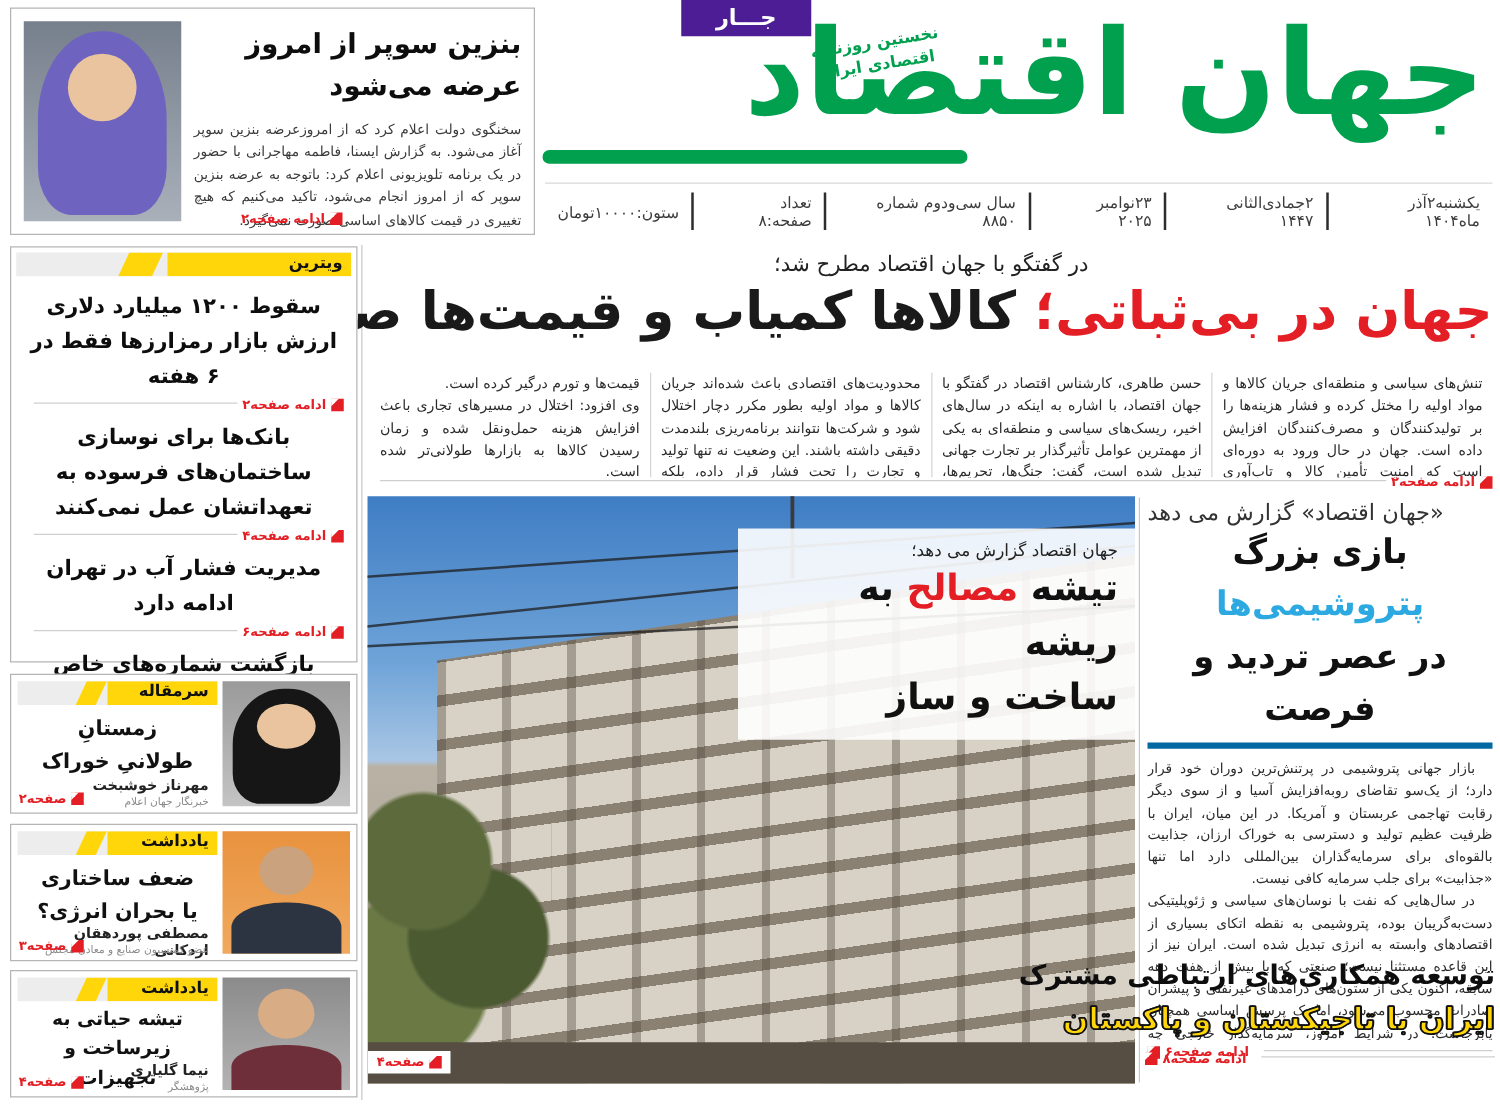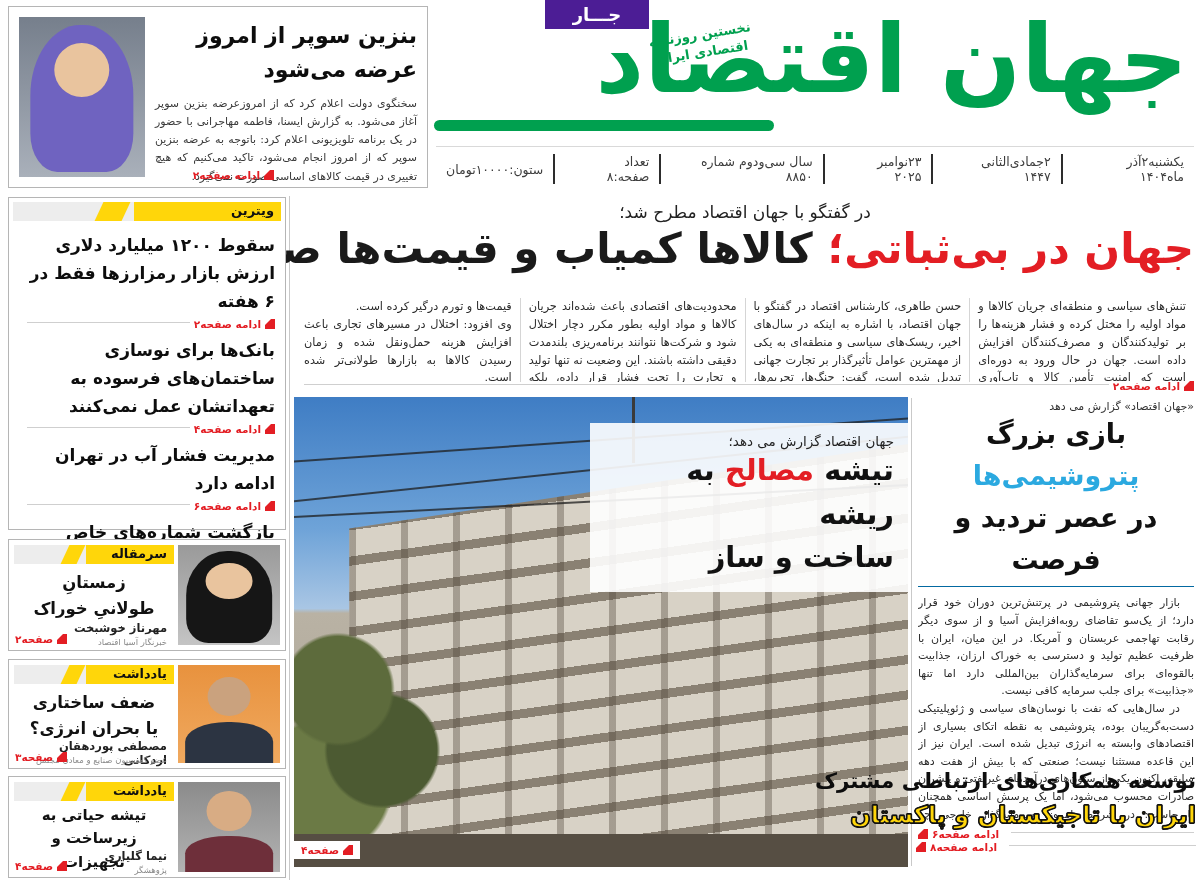--- a/index.html
+++ b/index.html
@@ -35,21 +35,21 @@
   .cline { flex: 1; border-bottom: 1px solid #cfcfcf; margin-bottom: 3px; margin-left: 8px; }
 
   
   .sbar { position: relative; height: 19px; background: #ededed; overflow: hidden; }
   .sbar .y1 { position: absolute; right: 0; top: 0; bottom: 0; width: 55%; background: #FFD60A; }
   .sbar .y2 { position: absolute; right: 58%; top: 0; bottom: 0; width: 10%; background: #FFD60A; transform: skewX(-25deg); }
   .sbar .lbl { position: absolute; right: 7px; top: 1px; font-size: 13px; font-weight: bold; color: #111; }
 
   
   .vitem { padding: 6px 10px 0 10px; }
-  .vtitle { font-size: 17px; font-weight: bold; color: #0d0d0d; text-align: right; line-height: 1.65; }
+  .vtitle { font-size: 17px; font-weight: bold; color: #0d0d0d; text-align: center; line-height: 1.65; }
 
   
   .abox-title { font-size: 16.5px; font-weight: bold; color: #111; text-align: center; line-height: 1.55; }
   .abox-author { font-size: 11.5px; font-weight: bold; color: #222; text-align: right; }
   .abox-role { font-size: 8.5px; color: #8a8a8a; text-align: right; }
 
   
   .kicker { font-size: 17px; color: #222; font-weight: 500; }
   .lead-h { font-size: 42px; font-weight: bold; text-align: center; white-space: nowrap; }
   .lead-h .red { color: #E31E24; }
@@ -74,24 +74,24 @@
   .ph-wire { position: absolute; height: 2px; background: rgba(30,30,30,.75); width: 120%; left: -10%; }
   .ph-crane { position: absolute; width: 3px; background: #3a3a3a; }
   .ph-overlay { position: absolute; background: rgba(255,255,255,.9); padding: 10px 14px 12px; }
   .ph-overlay .ok { font-size: 13.5px; color: #222; text-align: right; }
   .ph-overlay .oh { font-size: 29px; font-weight: bold; color: #111; text-align: right; line-height: 1.5; }
   .ph-overlay .oh .red { color: #E31E24; }
   .ph-badge { position: absolute; left: 0; bottom: 8px; background: #fff; padding: 3px 7px;
               display: flex; align-items: center; gap: 4px; }
 
   
-  .rs-kicker { font-size: 11px; color: #333; text-align: right; }
+  .rs-kicker { font-size: 18px; color: #333; text-align: left; }
   .rs-h { font-size: 27px; font-weight: bold; text-align: center; line-height: 1.55; color: #111; }
   .rs-h .blue { color: #2BA9E0; }
-  .rs-body { border-top: 1px solid #0369a1; padding-top: 7px; margin-top: 6px;
+  .rs-body { border-top: 5px solid #0369a1; padding-top: 7px; margin-top: 6px;
              font-size: 11px; line-height: 1.6; text-align: justify; color: #2b2b2b; overflow: hidden; }
   .rs-body p { text-indent: 14px; }
 
   
   .br-h1 { font-size: 21.5px; font-weight: bold; color: #0d0d0d; text-align: center; white-space: nowrap; }
   .br-h2 { font-size: 24px; font-weight: bold; color: #FFD60A; text-align: center; white-space: nowrap;
            -webkit-text-stroke: 1.3px #111; text-shadow: 0 1px 0 #111, 1px 0 0 #111, -1px 0 0 #111, 0 -1px 0 #111; }
 
   
   .tl-h { font-size: 22px; font-weight: bold; color: #0d0d0d; text-align: right; line-height: 1.55; }
@@ -267,21 +267,21 @@
   <div class="sbar" style="position:absolute; left:5px; top:5px; width:160px;">
     <div class="y1"></div>
     <div class="y2"></div>
     <div class="lbl">سرمقاله</div>
   </div>
   <div class="abs rtl abox-title" style="left:5px; top:30px; width:160px;">
     <span>زمستانِ</span><br>
     <span>طولانیِ خوراک</span>
   </div>
   <div class="abs rtl abox-author" style="right:118px; top:81px; width:150px;">مهرناز خوشبخت</div>
-  <div class="abs rtl abox-role" style="right:118px; top:97px; width:150px;">خبرنگار آسیا اقتصاد</div>
+  <div class="abs rtl abox-role" style="right:118px; top:97px; width:150px;">خبرنگار جهان اعلام</div>
   <div class="abs cont" style="left:6px; bottom:5px;">
     <span class="cicon"></span>
     <span class="ctext">صفحه۲</span>
   </div>
 </div>
 
 <div class="abs frame" style="left:8px; top:659px; width:278px; height:110px;">
   <div class="portrait p3" style="right:5px; top:5px; width:102px; height:98px;">
     <div class="pbody" style="bottom:0; width:86%; height:42%; background:#2c3442;"></div>
     <div class="pface" style="top:12%; width:42%; height:40%; background:#caa27e;"></div>

